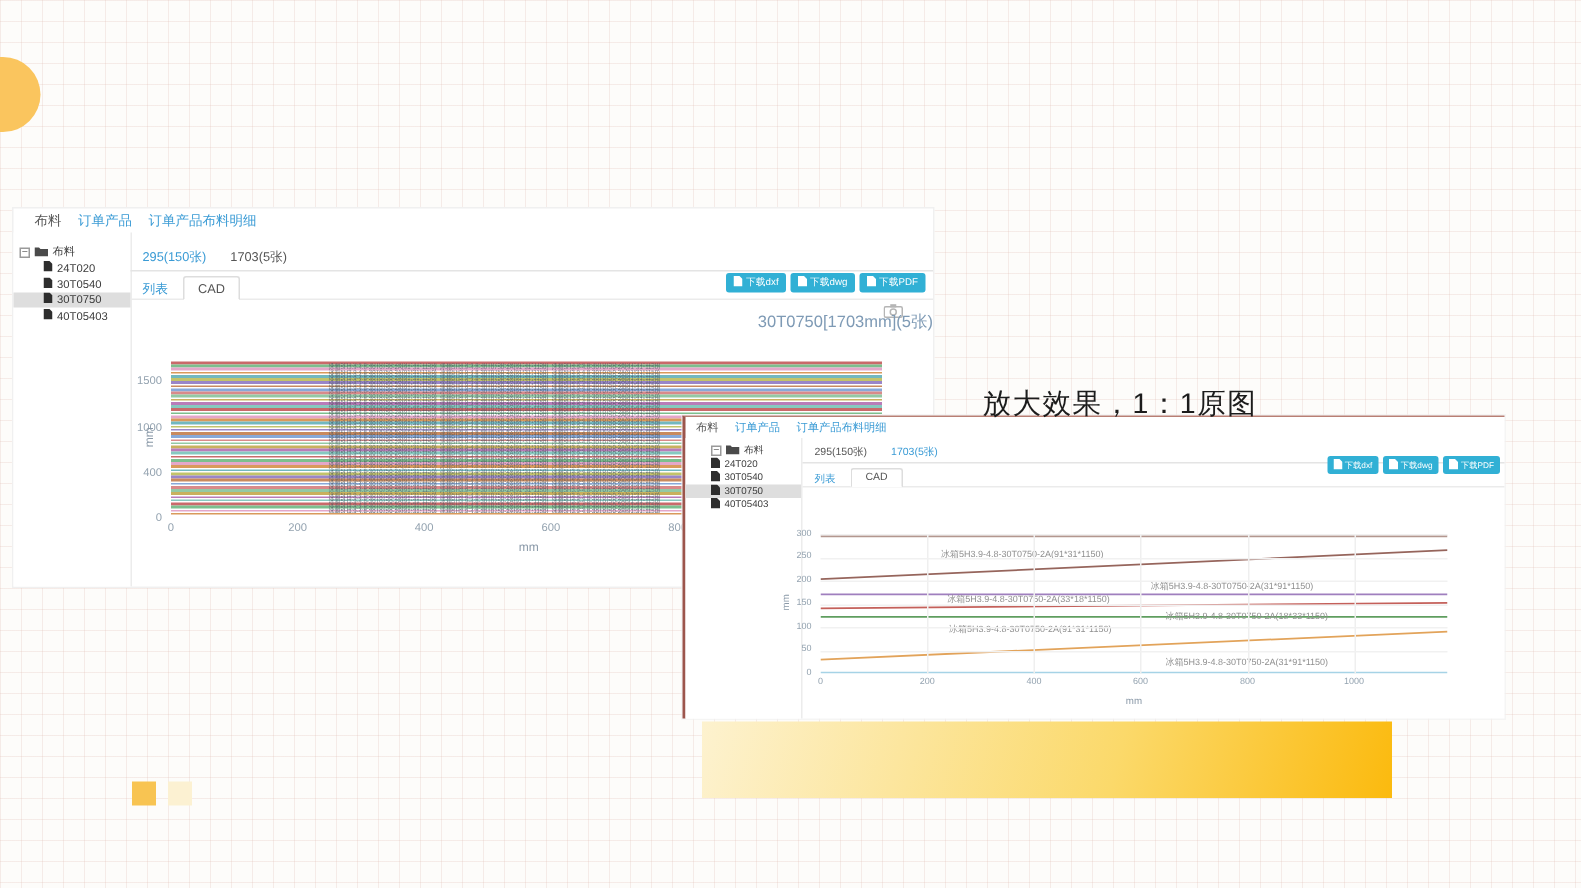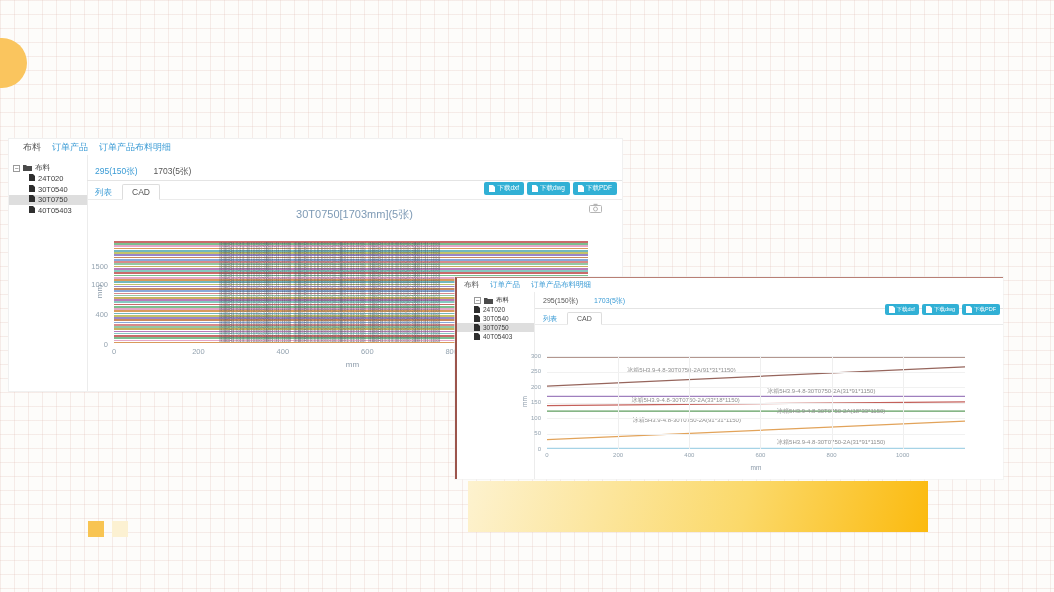--- a/index.html
+++ b/index.html
@@ -43,21 +43,21 @@
   #p1-vtabs{left:78px;right:0;top:41px;height:19px;font-size:8.5px;}
   #p2-vtabs{left:78px;right:0;top:30px;height:16px;font-size:7px;}
   .vtab-active{border:1px solid #ddd;border-bottom:1px solid #fff;background:#fff;color:#555;
     padding:2px 9px;border-radius:2px 2px 0 0;position:relative;top:1px;}
   .btnrow{position:absolute;display:flex;gap:3px;}
   #p1-btnrow{right:5px;top:43px;}
   #p2-btnrow{right:3px;top:26px;}
   .xbtn{display:inline-flex;align-items:center;gap:2px;background:#31b0d5;color:#fff;
     border-radius:2px;padding:2px 5px;font-size:6.5px;white-space:nowrap;}
   #p2-btnrow .xbtn{font-size:5.5px;padding:1.5px 4px;}
-  .chart-title{position:absolute;text-align:center;color:#7e9ab5;}
+  .chart-title{position:absolute;text-align:right;color:#7e9ab5;}
   #p1-chart-title{left:78px;right:0;top:68px;font-size:11px;}
   #p2-chart-title{left:78px;right:0;top:48px;font-size:9px;}
   .camera{position:absolute;}
   #p1-camera{left:580px;top:60px;}
   .plotbox{position:absolute;background:#fff;}
   #c1-plot{left:105px;top:102px;width:477px;height:103px;}
   #c2-plot{left:90px;top:78px;width:418px;height:93px;}
   .ticks{position:absolute;color:#94a3b0;}
   #c1-xticks{left:105px;top:208px;width:477px;height:10px;font-size:7.5px;}
   #c1-yticks{left:58px;top:102px;width:44px;height:103px;font-size:7.5px;}
@@ -259,21 +259,21 @@
         <span style="position: absolute; left: 0px; transform: translateX(-50%);">0</span>
         <span style="position: absolute; left: 84.4px; transform: translateX(-50%);">200</span>
         <span style="position: absolute; left: 168.8px; transform: translateX(-50%);">400</span>
         <span style="position: absolute; left: 253.3px; transform: translateX(-50%);">600</span>
         <span style="position: absolute; left: 337.7px; transform: translateX(-50%);">800</span>
       </div>
     <div class="ticks" id="c1-yticks">
         <span style="position: absolute; right: 3px; top: 99px;">0</span>
         <span style="position: absolute; right: 3px; top: 68.8px;">400</span>
         <span style="position: absolute; right: 3px; top: 38.5px;">1000</span>
-        <span style="position: absolute; right: 3px; top: 21px;">1500</span>
+        <span style="position: absolute; right: 3px; top: 8px;">1500</span>
       </div>
     <div class="axlabel" id="c1-xlabel">mm</div>
     <div class="axlabel" id="c1-ylabel">mm</div>
   </div>
 
   <div class="panel" id="p2">
     <div class="toptabs" id="p2-toptabs">
         <span class="dark">布料</span>
         <span class="blue">订单产品</span>
         <span class="blue">订单产品布料明细</span>
@@ -383,17 +383,18 @@
         <span style="position: absolute; right: 3px; top: 58.5px;">100</span>
         <span style="position: absolute; right: 3px; top: 43px;">150</span>
         <span style="position: absolute; right: 3px; top: 27.5px;">200</span>
         <span style="position: absolute; right: 3px; top: 12px;">250</span>
         <span style="position: absolute; right: 3px; top: -3.5px;">300</span>
       </div>
     <div class="axlabel" id="c2-xlabel">mm</div>
     <div class="axlabel" id="c2-ylabel">mm</div>
   </div>
 
+  <div class="abs caption" id="caption-zoom">放大效果，1：1原图</div>
 
   <div class="abs" id="bottom-bar"></div>
   <div class="abs" id="sq1"></div>
   <div class="abs" id="sq2"></div>
 </div>
 
 </body></html>

